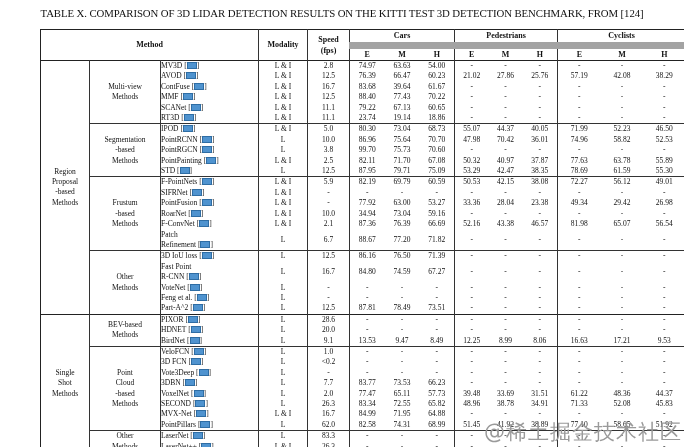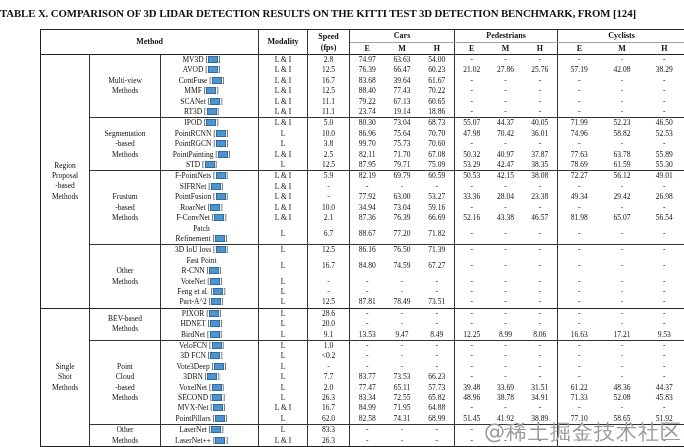--- a/index.html
+++ b/index.html
@@ -1,29 +1,29 @@
 <!DOCTYPE html>
 <html><head>
 <meta charset="utf-8">
 <style>
   html,body{margin:0;padding:0;background:#fff;width:684px;height:447px;overflow:hidden;}
   .page{position:relative;width:684px;height:447px;background:#fff;font-family:"Liberation Serif",serif;}
-  .title{position:absolute;top:7px;left:0;width:100%;text-align:left;white-space:nowrap;
-         font-weight:bold;font-size:10.8px;letter-spacing:-0.1px;color:#111;}
+  .title{position:absolute;top:7px;left:0;width:100%;text-align:center;white-space:nowrap;
+         font-weight:normal;font-size:10.8px;letter-spacing:-0.1px;color:#111;}
   table{border-collapse:collapse;table-layout:fixed;width:645px;position:absolute;left:40px;top:29px;
         border:1.5px solid #222;}
   th,td{padding:0;margin:0;color:#111;font-family:"Liberation Serif",serif;overflow:hidden;}
   th{font-size:8px;font-weight:bold;line-height:11.5px;text-align:center;}
   td{font-size:7.5px;line-height:10.4px;text-align:center;vertical-align:middle;}
   thead{border-bottom:1.4px solid #222;}
   .bR{border-right:1px solid #333;}
-  .bB{border-bottom:1px solid #a3a3a3;}
+  .bB{border-bottom:7px solid #a3a3a3;}
   tr.sec-start td{border-top:1px solid #333;}
   tr.grp-start td{border-top:1.6px solid #222;}
-  td.method-cell{text-align:center;padding-right:16px;white-space:nowrap;}
+  td.method-cell{text-align:left;padding-right:16px;white-space:nowrap;}
   .cbox{display:inline-block;width:10px;height:7px;background:#4f93cf;border:1px solid #2e6da4;
         vertical-align:-1px;box-sizing:border-box;}
   .cite{color:#222;}
   .watermark{position:absolute;top:418px;right:2px;font-size:21px;color:#9a9a9a;
              font-family:"DejaVu Sans",sans-serif;letter-spacing:1px;white-space:nowrap;}
   .speed-h span{display:block;}
 </style>
 </head>
 <body>
 

